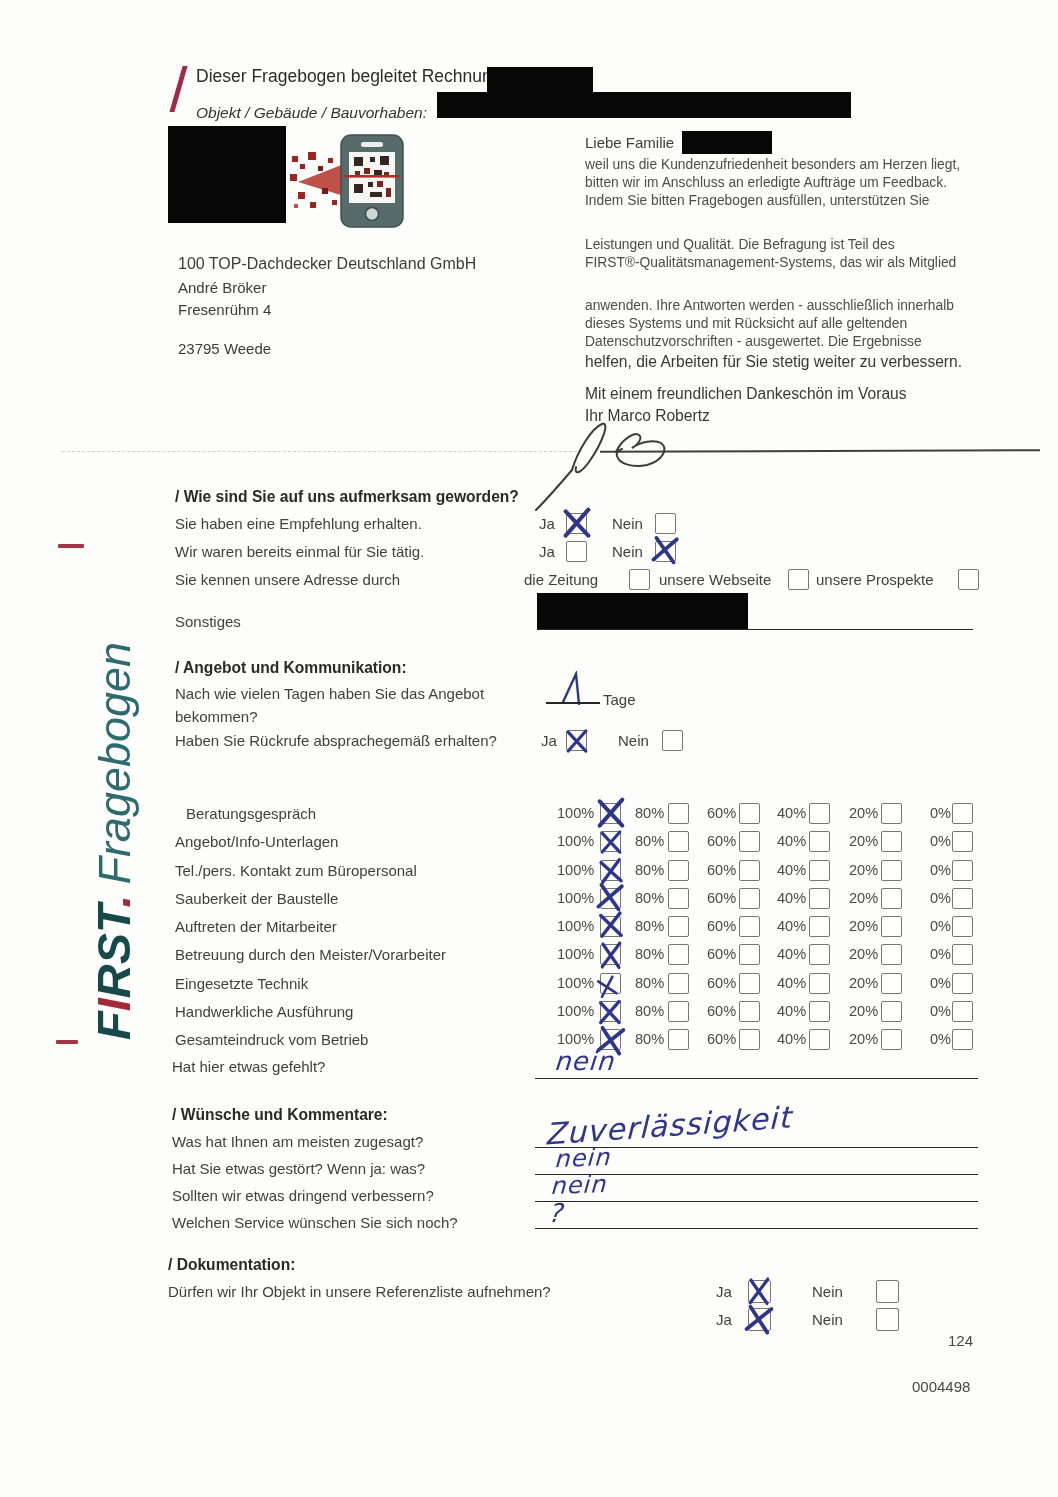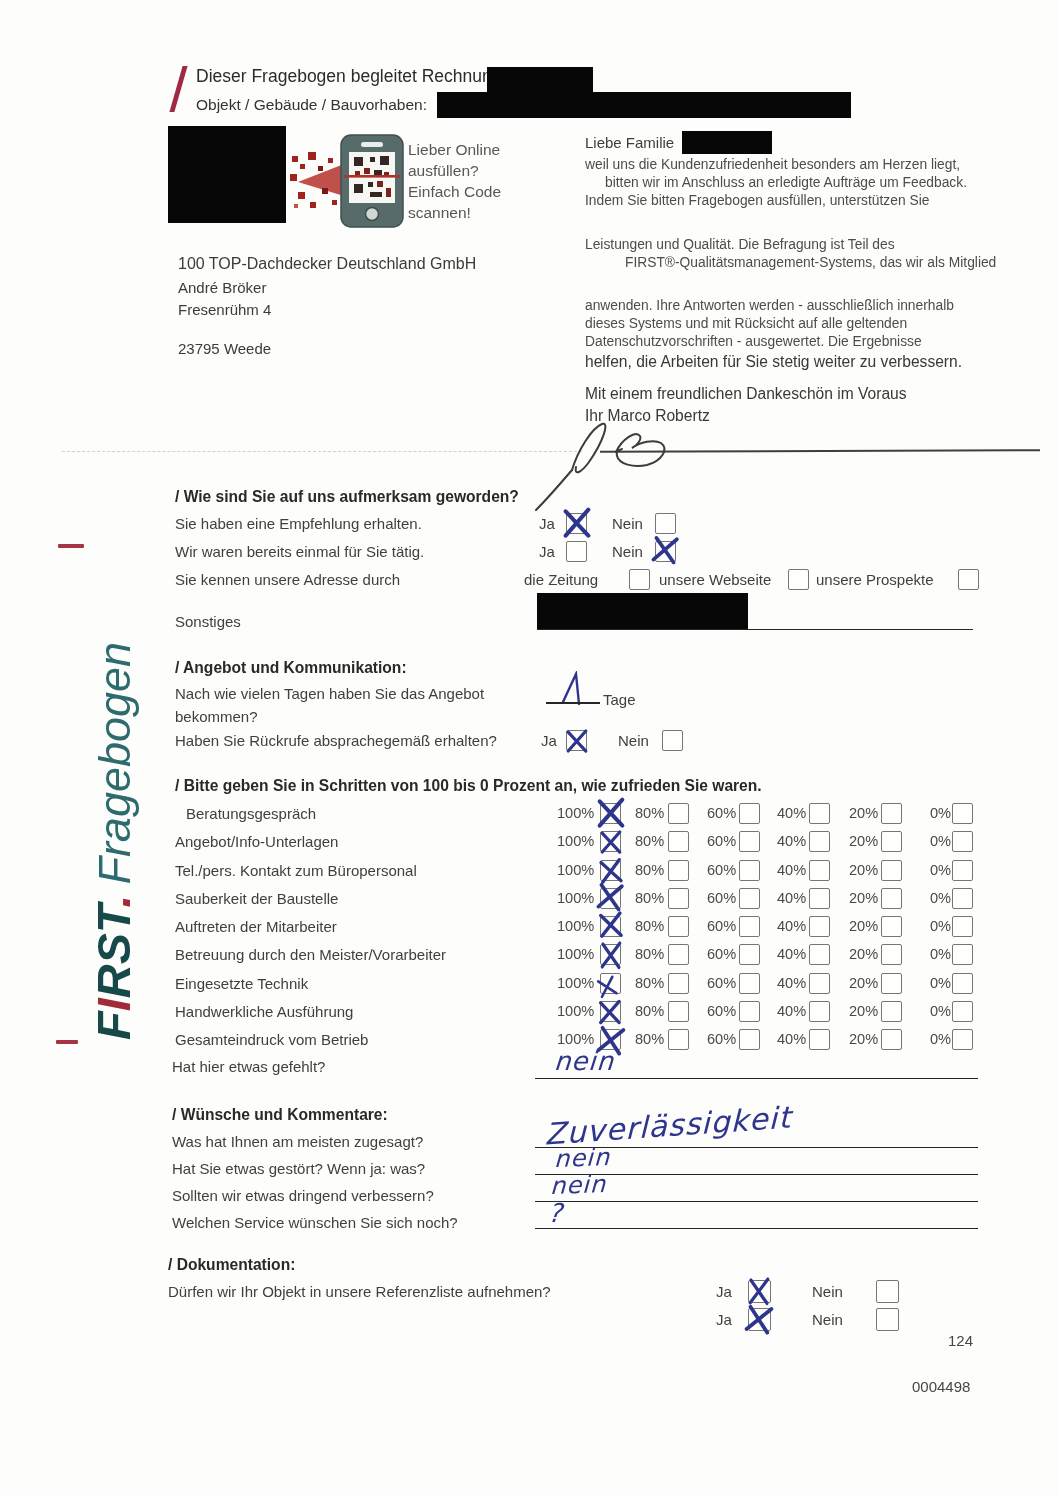--- a/index.html
+++ b/index.html
@@ -34,21 +34,21 @@
   .penline{position:absolute;height:1.8px;background:#3f3f3f;}
   .footnum{position:absolute;font-size:15px;color:#464646;}
 </style>
 </head>
 <body>
 
 <div id="page">
 
   <div class="redslash" style="left:176px;top:66px;"></div>
   <div class="abs t1" style="left:196px;top:66px;">Dieser Fragebogen begleitet Rechnung</div>
-  <div class="abs t2" style="left:196px;top:96px;">Objekt / Gebäude / Bauvorhaben:</div>
+  <div class="abs t2" style="left:196px;top:104px;font-style:italic;">Objekt / Gebäude / Bauvorhaben:</div>
   <div class="redact" style="left:487px;top:67px;width:106px;height:25px;"></div>
   <div class="redact" style="left:437px;top:92px;width:414px;height:26px;"></div>
 
   <div class="redact" style="left:168px;top:126px;width:118px;height:97px;"></div>
   <svg class="abs" style="left:288px;top:140px;" width="58" height="80" viewBox="0 0 58 80">
     <polygon points="56,24 56,56 10,42" fill="#b4322a" opacity="0.85"></polygon>
     <g fill="#9e241d">
       <rect x="2" y="34" width="7" height="7"></rect>
         <rect x="4" y="16" width="6" height="6"></rect>
       <rect x="12" y="24" width="5" height="5"></rect>
@@ -77,26 +77,20 @@
       <rect x="44" y="38" width="5" height="5" fill="#7a221c"></rect>
         <rect x="14" y="50" width="9" height="9"></rect>
       <rect x="28" y="48" width="5" height="5"></rect>
         <rect x="37" y="47" width="6" height="6" fill="#7a221c"></rect>
       <rect x="30" y="58" width="12" height="5"></rect>
         <rect x="46" y="54" width="5" height="9" fill="#7a221c"></rect>
     </g>
     <rect x="4" y="41" width="56" height="2.6" fill="#b12f28"></rect>
     <circle cx="32" cy="80" r="6.5" fill="#cfd6d4" stroke="#3c4a49" stroke-width="1.5"></circle>
   </svg>
-  <div class="abs" style="left:408px;top:139px;">
-    <div class="promo-line">Lieber Online</div>
-    <div class="promo-line">ausfüllen?</div>
-    <div class="promo-line">Einfach Code</div>
-    <div class="promo-line">scannen!</div>
-  </div>
 
   <div class="abs sender-line" style="left:178px;top:255px;font-size:16px;">100 TOP-Dachdecker Deutschland GmbH</div>
   <div class="abs sender-line" style="left:178px;top:279px;">André Bröker</div>
   <div class="abs sender-line" style="left:178px;top:301px;">Fresenrühm 4</div>
   <div class="abs sender-line" style="left:178px;top:340px;">23795 Weede</div>
 
   <div class="abs" style="left:585px;top:134px;font-size:15px;color:#3d3d3d;">Liebe Familie</div>
   <div class="redact" style="left:682px;top:131px;width:90px;height:23px;"></div>
   <div id="letter-body"></div>
   <div class="letter-line big" style="top:385px;">Mit einem freundlichen Dankeschön im Voraus</div>
@@ -123,37 +117,36 @@
 
   <div class="abs head" style="left:175px;top:659px;">/ Angebot und Kommunikation:</div>
   <div class="abs lbl" style="left:175px;top:685px;">Nach wie vielen Tagen haben Sie das Angebot</div>
   <div class="abs lbl" style="left:175px;top:708px;">bekommen?</div>
   <svg class="abs" style="left:560px;top:671px;" width="30" height="34" viewBox="0 0 30 34">
     <path d="M3,31 L16,3 L19,33" fill="none" stroke="#2e358c" stroke-width="2.4" stroke-linecap="round"></path>
   </svg>
   <div class="ansline" style="left:546px;top:702px;width:54px;border-bottom-width:2px;"></div>
   <div class="abs lbl" style="left:603px;top:691px;">Tage</div>
 
-  <div class="abs head" style="left:175px;top:777px;">/ Bitte geben Sie in Schritten von 100 bis 0 Prozent an, wie zufrieden Sie waren.</div>
 
   <div class="abs lbl" style="left:172px;top:1058px;">Hat hier etwas gefehlt?</div>
   <div class="ansline" style="left:535px;top:1078px;width:443px;"></div>
   <div class="abs ink" style="left:556px;top:1046px;font-size:26px;">nein</div>
   <div class="abs head" style="left:172px;top:1106px;">/ Wünsche und Kommentare:</div>
 
   <div class="abs head" style="left:168px;top:1256px;">/ Dokumentation:</div>
 
   <div class="footnum" style="left:948px;top:1332px;">124</div>
   <div class="footnum" style="left:912px;top:1378px;">0004498</div>
 
 <div class="letter-line" style="left: 585px; top: 157px;">weil uns die Kundenzufriedenheit besonders am Herzen liegt,</div>
-    <div class="letter-line" style="left: 585px; top: 175.2px; margin-left: 20px;">bitten wir im Anschluss an erledigte Aufträge um Feedback.</div>
+    <div class="letter-line" style="left: 585px; top: 175.2px;">bitten wir im Anschluss an erledigte Aufträge um Feedback.</div>
     <div class="letter-line" style="left: 585px; top: 193.4px;">Indem Sie bitten Fragebogen ausfüllen, unterstützen Sie</div>
     <div class="letter-line" style="left: 585px; top: 236.6px;">Leistungen und Qualität. Die Befragung ist Teil des</div>
-    <div class="letter-line" style="left: 585px; top: 254.8px; margin-left: 40px;">FIRST®-Qualitätsmanagement-Systems, das wir als Mitglied</div>
+    <div class="letter-line" style="left: 585px; top: 254.8px;">FIRST®-Qualitätsmanagement-Systems, das wir als Mitglied</div>
     <div class="letter-line" style="left: 585px; top: 298px;">anwenden. Ihre Antworten werden - ausschließlich innerhalb</div>
     <div class="letter-line" style="left: 585px; top: 316.2px;">dieses Systems und mit Rücksicht auf alle geltenden</div>
     <div class="letter-line" style="left: 585px; top: 334.4px;">Datenschutzvorschriften - ausgewertet. Die Ergebnisse</div>
     <div class="letter-line big" style="left: 585px; top: 352.6px;">helfen, die Arbeiten für Sie stetig weiter zu verbessern.</div>
     <div class="abs lbl" style="left: 175px; top: 515px;">Sie haben eine Empfehlung erhalten.</div>
     <div class="abs lbl" style="left: 539px; top: 515px;">Ja</div>
     <span class="cb" style="left: 566px; top: 513px;">
       <svg viewBox="0 0 20 20" style="transform: scale(1.35) translate(0px, -1px);">
         <path d="M3 3 L17 18 M17 2 L3 18" fill="none" stroke="#2e358c" stroke-width="2.5" stroke-linecap="round"></path>
       </svg>

